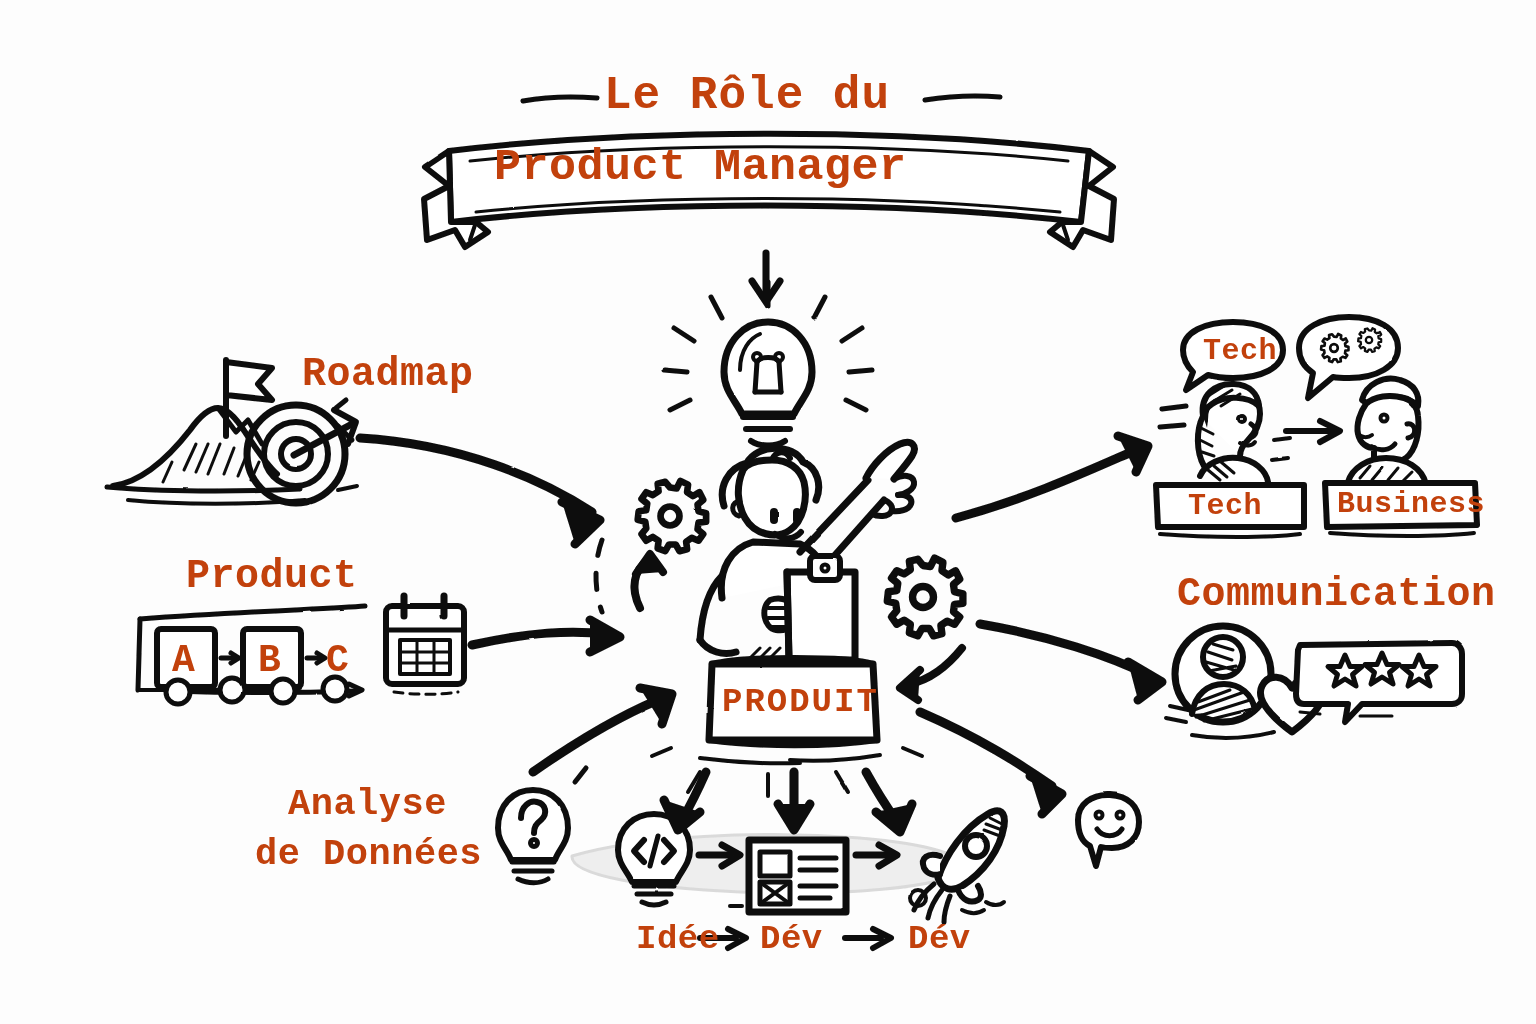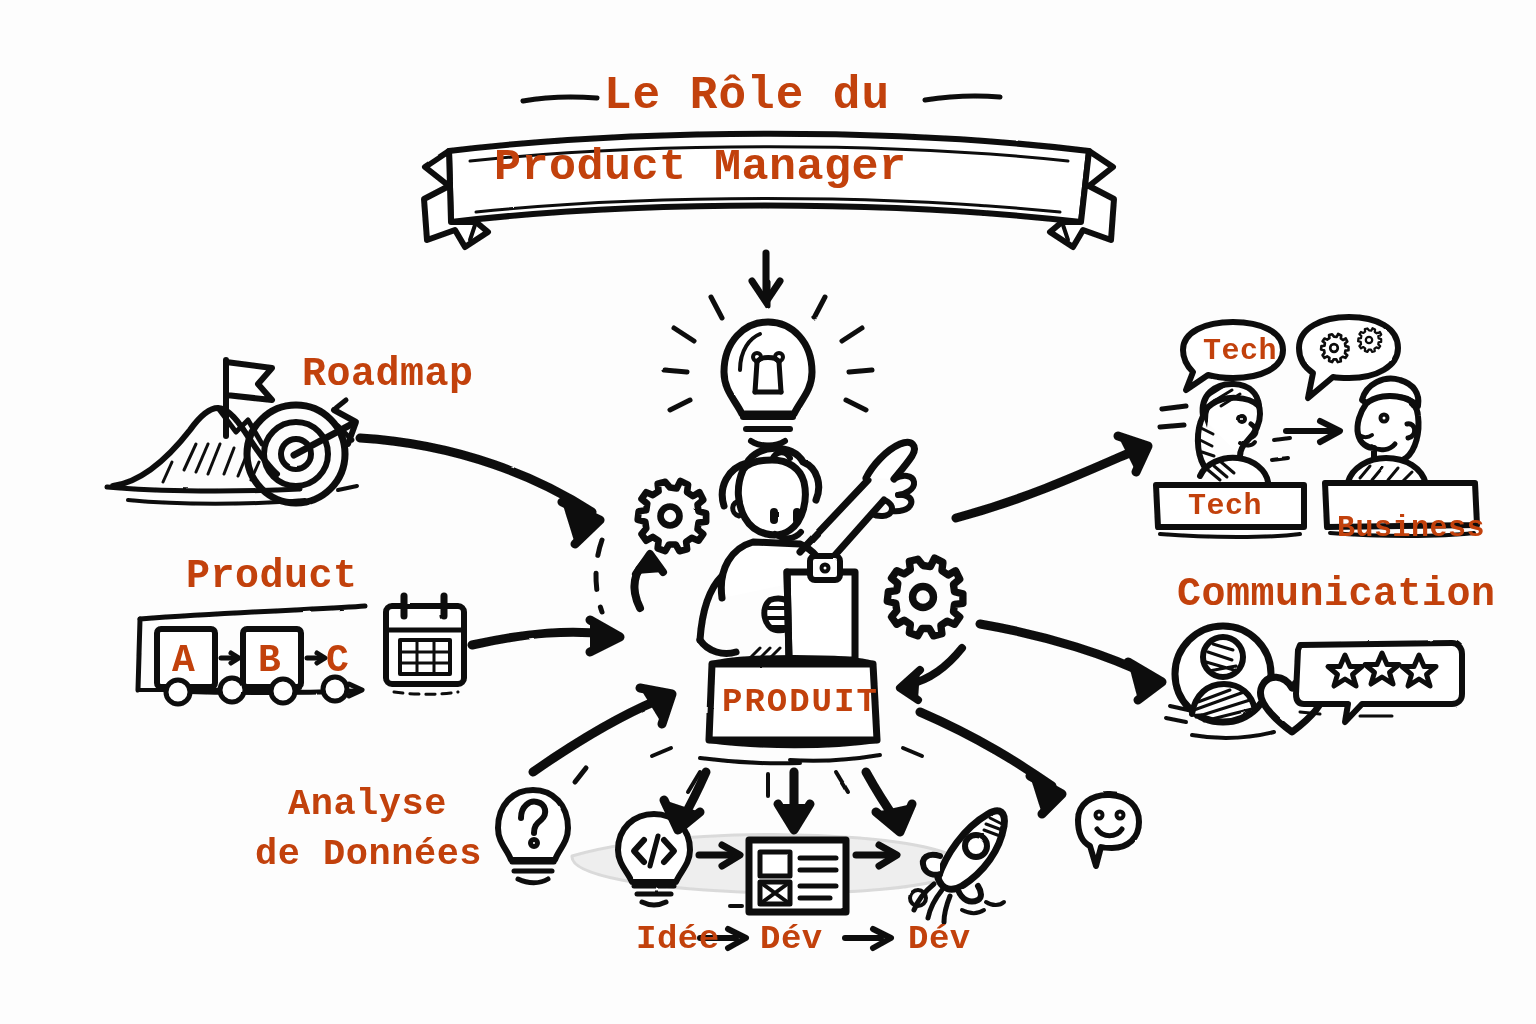--- a/index.html
+++ b/index.html
@@ -555,21 +555,21 @@
 
   <div class="lbl node-label-sm" style="left:288px; top:783px;">Analyse</div>
   <div class="lbl produit-label" style="left:722px; top:683px;">PRODUIT</div>
 
   <div class="lbl node-label-sm" style="left:255px; top:833px;">de Données</div>
 
   <div class="lbl bubble-label" style="left:1203px; top:334px;">Tech</div>
 
   <div class="lbl chip-label" style="left:1188px; top:489px;">Tech</div>
 
-  <div class="lbl chip-label" style="left:1337px; top:511px;">Business</div>
+  <div class="lbl chip-label" style="left:1337px; top:487px;">Business</div>
 
   <div class="lbl node-label" style="left:1177px; top:572px;">Communication</div>
 
 
   <div class="lbl flow-label" style="left:636px; top:920px;">Idée</div>
   <div class="lbl flow-label" style="left:760px; top:920px;">Dév</div>
   <div class="lbl flow-label" style="left:908px; top:920px;">Dév</div>
 
 </div>
 

